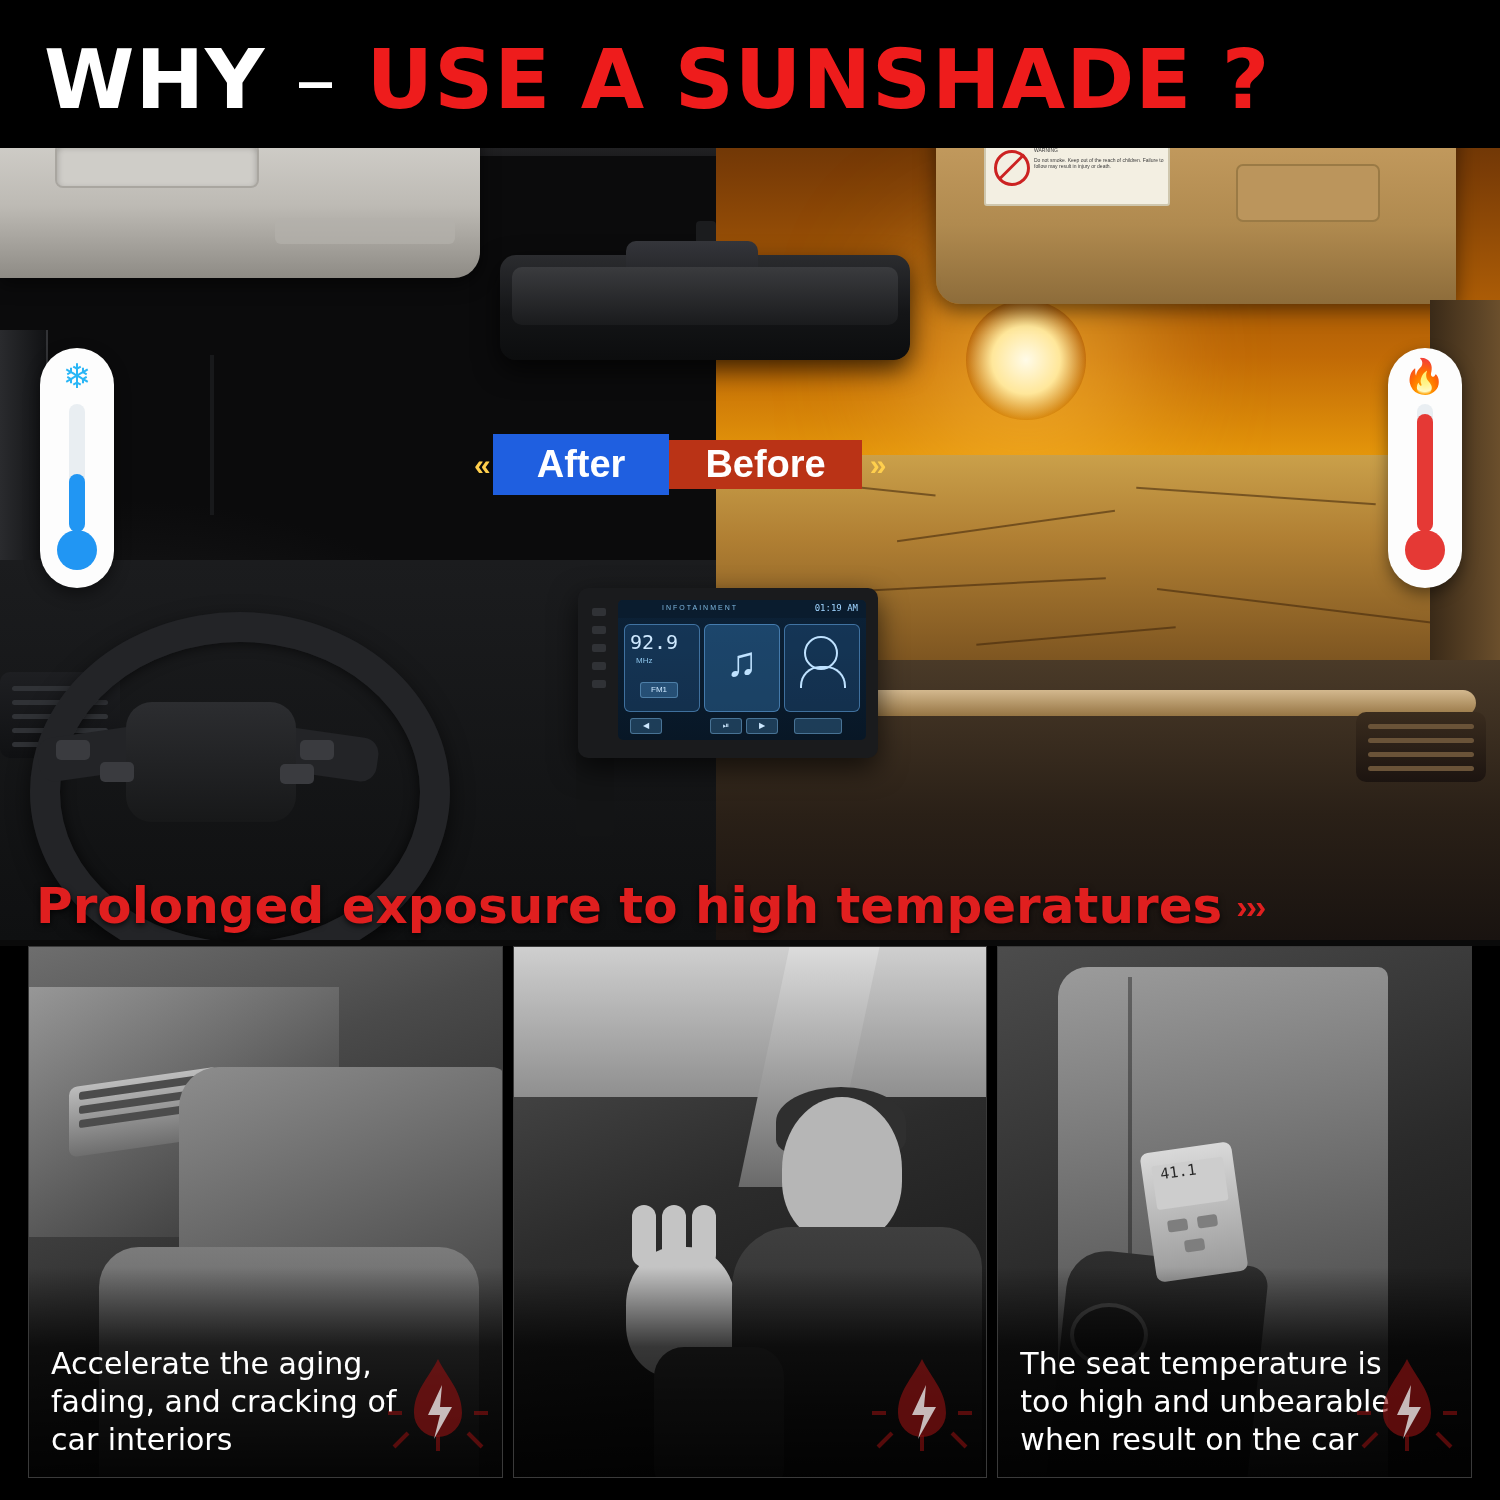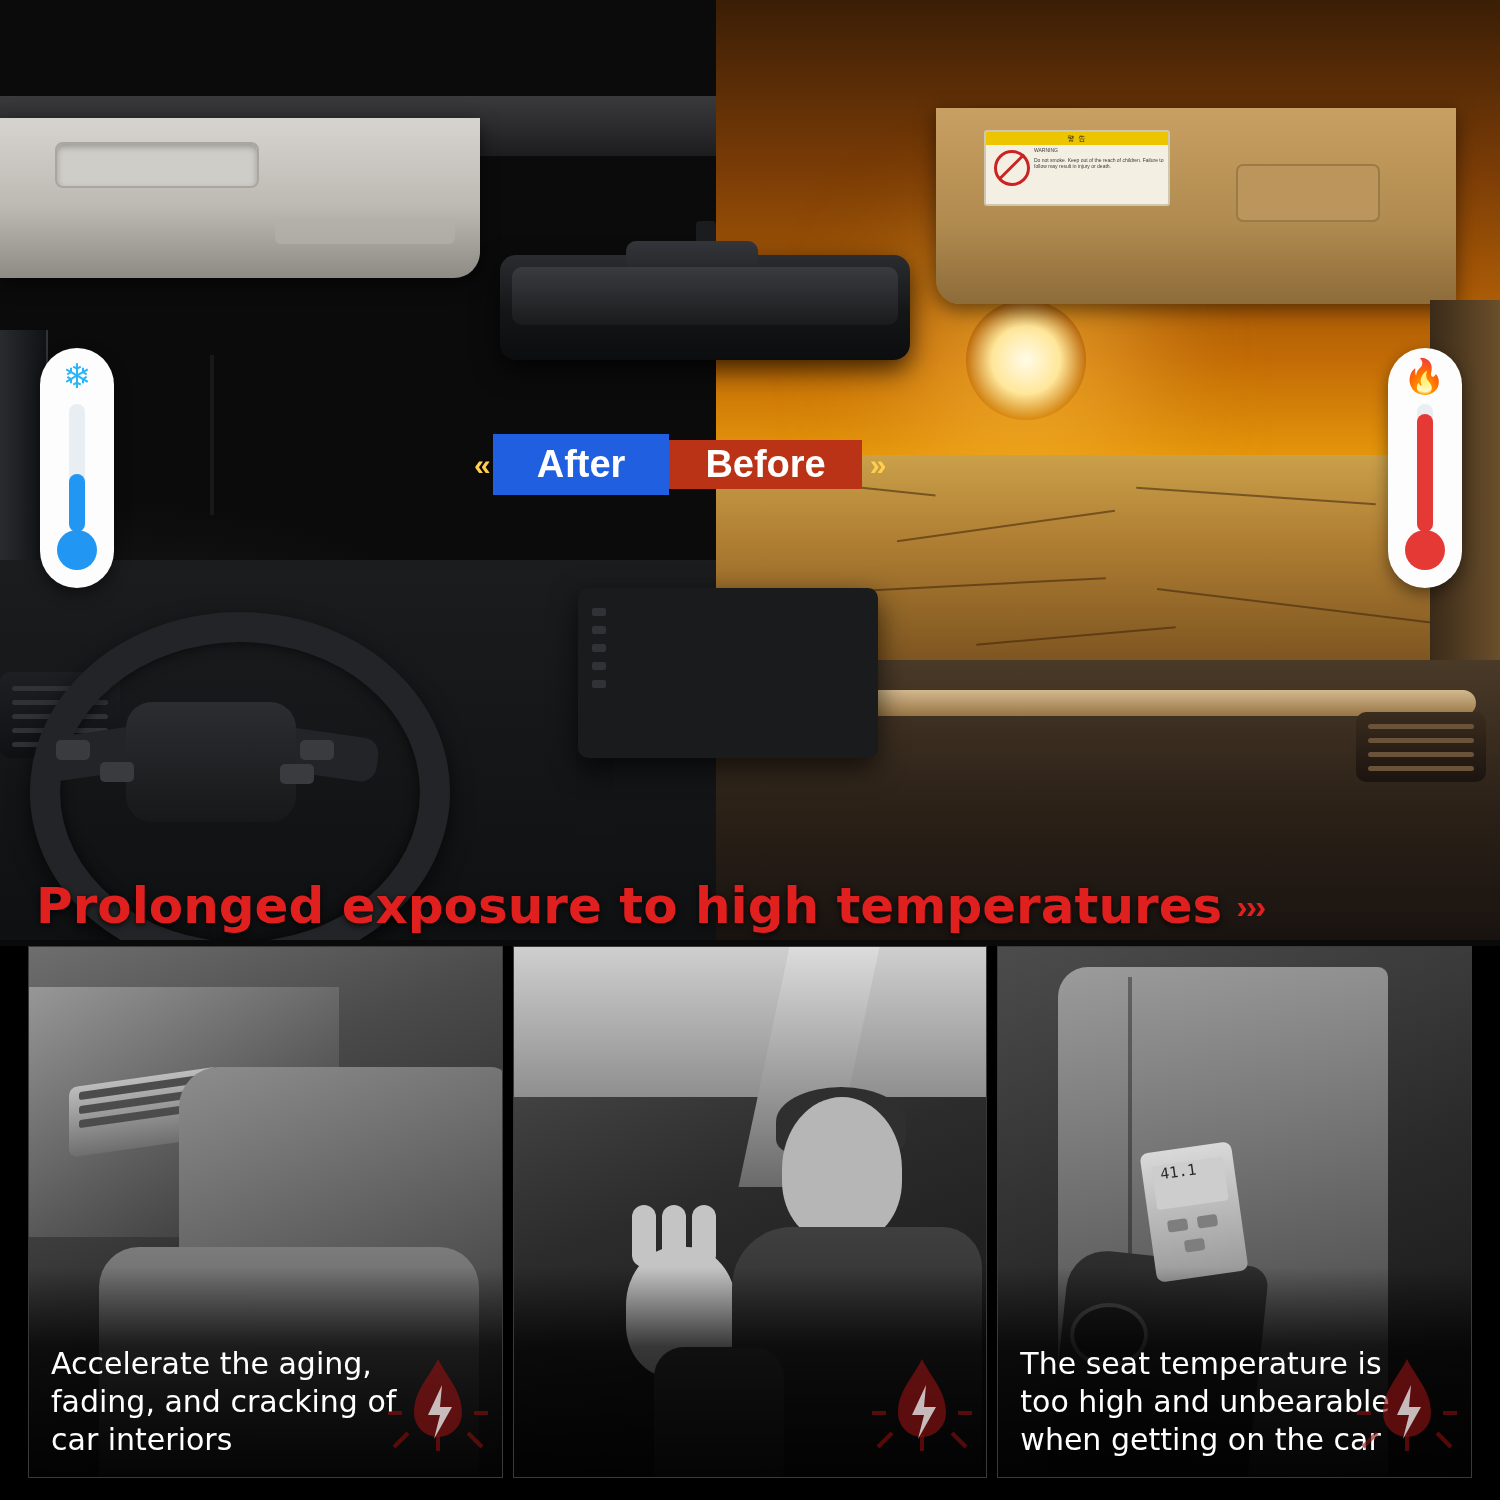--- a/index.html
+++ b/index.html
@@ -218,20 +218,40 @@
 
     <div class="hu-stand"></div>
     <div class="headunit">
       <div class="hu-side">
         <span></span>
           <span></span>
           <span></span>
           <span></span>
           <span></span>
       </div>
+      <div class="hu-screen">
+        <div class="hu-top">
+          <span class="hu-brand">INFOTAINMENT</span>
+          <span class="hu-time">01:19 AM</span>
+        </div>
+        <div class="hu-card c1"></div>
+        <div class="hu-card c2"></div>
+        <div class="hu-card c3"></div>
+        <div class="hu-radio">92.9</div>
+        <div class="hu-radio-sub">MHz</div>
+        <div class="hu-note">♫</div>
+        <div class="hu-person"></div>
+        <div class="hu-btnrow">
+          <div class="hu-btn" style="left:6px;width:30px">◀</div>
+          <div class="hu-btn" style="left:86px;width:30px">⏯</div>
+          <div class="hu-btn" style="left:122px;width:30px">▶</div>
+          <div class="hu-btn" style="left:170px;width:46px"></div>
+          <div class="hu-btn" style="left:16px;top:-36px;width:36px">FM1</div>
+        </div>
+      </div>
     </div>
 
     <div class="thermo left">
       <div class="th-icon cold">❄</div>
       <div class="th-tube">
         <div class="th-fill-cold"></div>
       </div>
       <div class="th-bulb cold"></div>
     </div>
     <div class="thermo right">
@@ -243,20 +263,27 @@
     </div>
 
     <div class="ab-wrap">
       <span class="ab-chev">«</span>
       <span class="ab-after">After</span>
       <span class="ab-before">Before</span>
       <span class="ab-chev">»</span>
     </div>
   </div>
 
+  <div class="header">
+    <div class="header-title">
+      <span class="ht-white">WHY</span>
+      <span class="ht-dash">–</span>
+      <span class="ht-red">USE A SUNSHADE ?</span>
+    </div>
+  </div>
 
   <div class="headline">
     <span class="headline-text">Prolonged exposure to high temperatures</span>
     <span class="headline-chev">›››</span>
   </div>
 
   <div class="cards">
 
     <div class="card">
       <div class="card-photo p1">
@@ -327,21 +354,21 @@
         <div class="watch"></div>
         <div class="gun">
           <div class="gun-screen"></div>
           <div class="gun-val">41.1</div>
           <div class="gun-btn" style="left:18px;top:70px"></div>
           <div class="gun-btn" style="left:48px;top:70px"></div>
           <div class="gun-btn" style="left:32px;top:92px"></div>
         </div>
       </div>
       <div class="card-overlay"></div>
-      <div class="card-caption">The seat temperature is too high and unbearable when getting on the car</div>
+      <div class="card-caption">The seat temperature is too high and unbearable when result on the car</div>
       <div class="stamp">
         <svg width="108" height="118" viewBox="0 0 108 118">
           <g fill="#8e1111" opacity="0.75">
             <path d="M54 8 C44 28 30 40 30 62 a24 24 0 0 0 48 0 C78 40 64 28 54 8 Z"></path>
           </g>
           <path d="M58 34 L44 64 h12 l-6 24 18 -32 h-12 z" fill="#ffffff" opacity="0.85"></path>
           <g stroke="#8e1111" stroke-width="4" opacity="0.7">
             <line x1="10" y1="96" x2="24" y2="82"></line>
               <line x1="54" y1="100" x2="54" y2="84"></line>
             <line x1="98" y1="96" x2="84" y2="82"></line>

